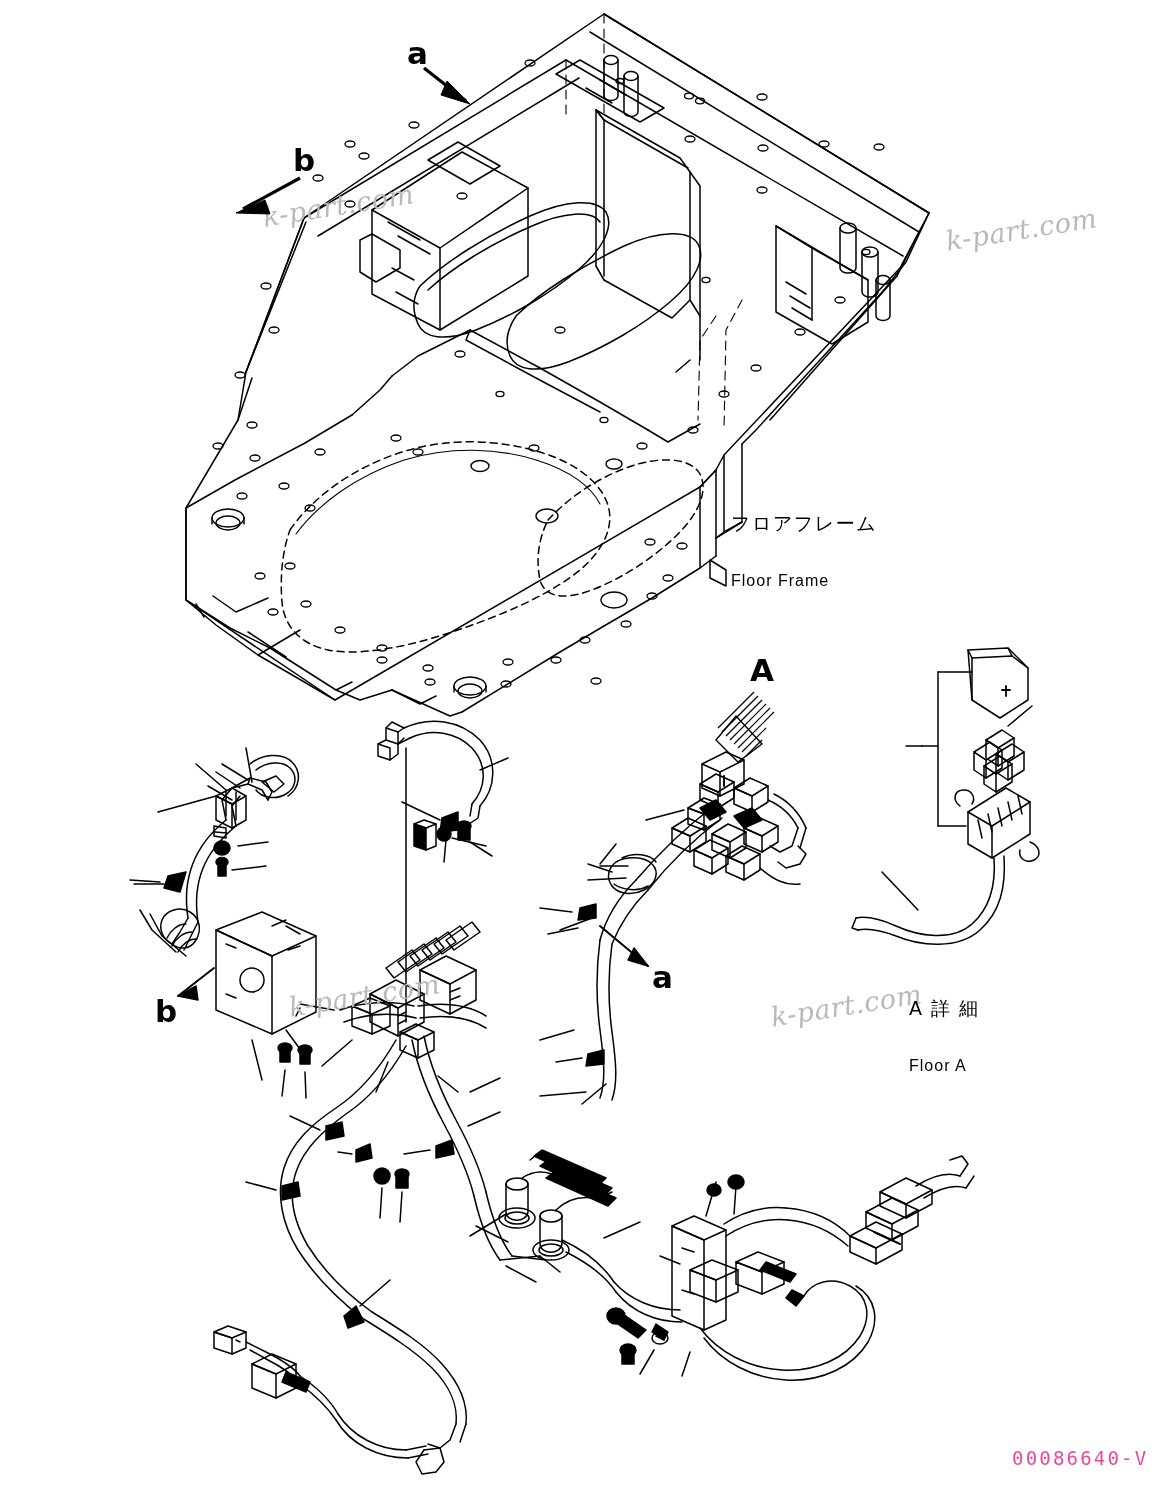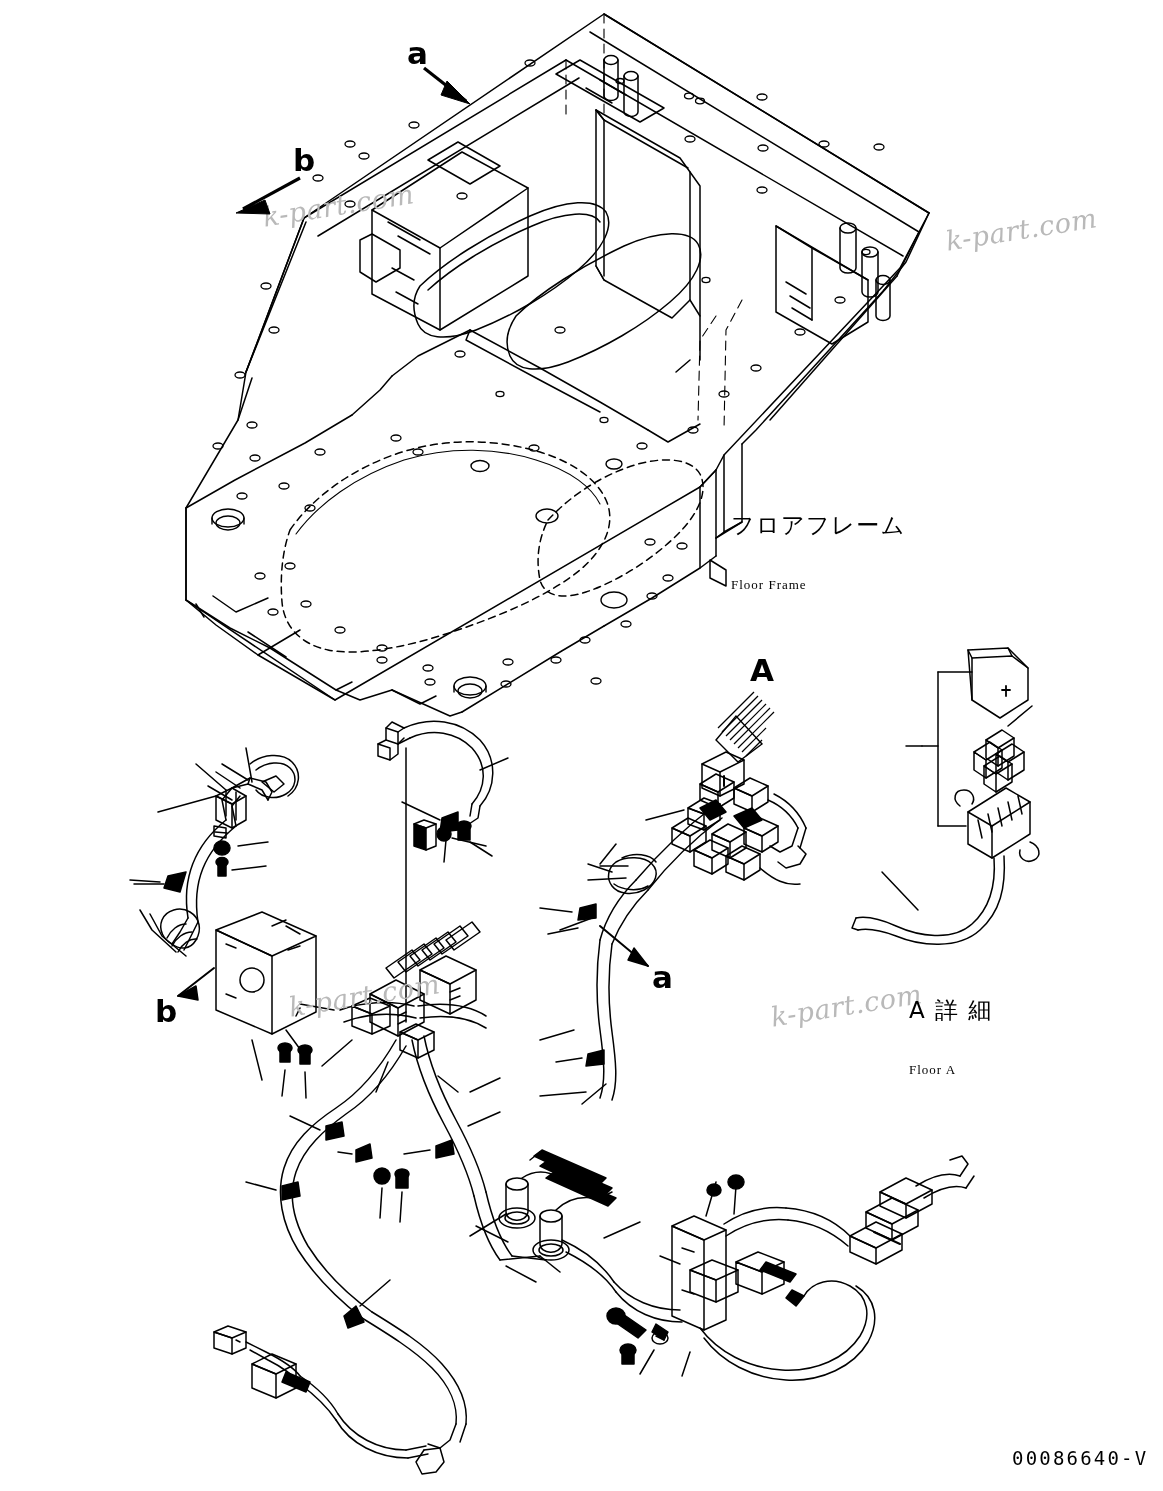--- a/index.html
+++ b/index.html
@@ -6,26 +6,26 @@
   body{width:1163px;height:1491px;position:relative;overflow:hidden;
        font-family:"DejaVu Sans",sans-serif;color:#000;}
   #sheet{position:absolute;left:0;top:0;width:1163px;height:1491px;background:#fff;}
   svg.layer{position:absolute;left:0;top:0;width:1163px;height:1491px;}
   .wm{position:absolute;color:#b9b9b9;font-family:"DejaVu Serif",serif;
       font-style:italic;font-size:27px;white-space:nowrap;
       letter-spacing:0.5px;user-select:none;}
   .lbl{position:absolute;white-space:pre;color:#000;}
   .callout{position:absolute;font-family:"DejaVu Sans",sans-serif;
            font-weight:bold;font-size:31px;line-height:1;color:#000;}
-  .jpn{font-family:"DejaVu Sans",sans-serif;font-size:23px;line-height:1.18;
+  .jpn{font-family:"DejaVu Sans",sans-serif;font-size:19px;line-height:1.18;
        letter-spacing:1.5px;}
-  .eng{font-family:Liberation Serif, serif;font-size:13px;line-height:1.18;
+  .eng{font-family:Liberation Sans, sans-serif;font-size:16px;line-height:1.18;
        letter-spacing:1px;}
   .dwgno{position:absolute;font-family:"DejaVu Sans Mono",monospace;
-         font-size:19px;letter-spacing:2.2px;color:#000000;}
+         font-size:19px;letter-spacing:2.2px;color:#ec4899;}
 </style>
 </head>
 <body>
 
 <div id="sheet">
 
   <svg class="layer" viewBox="0 0 1163 1491">
     <g fill="none" stroke="#000" stroke-width="1.5" stroke-linecap="round" stroke-linejoin="round">
 
       <g>

